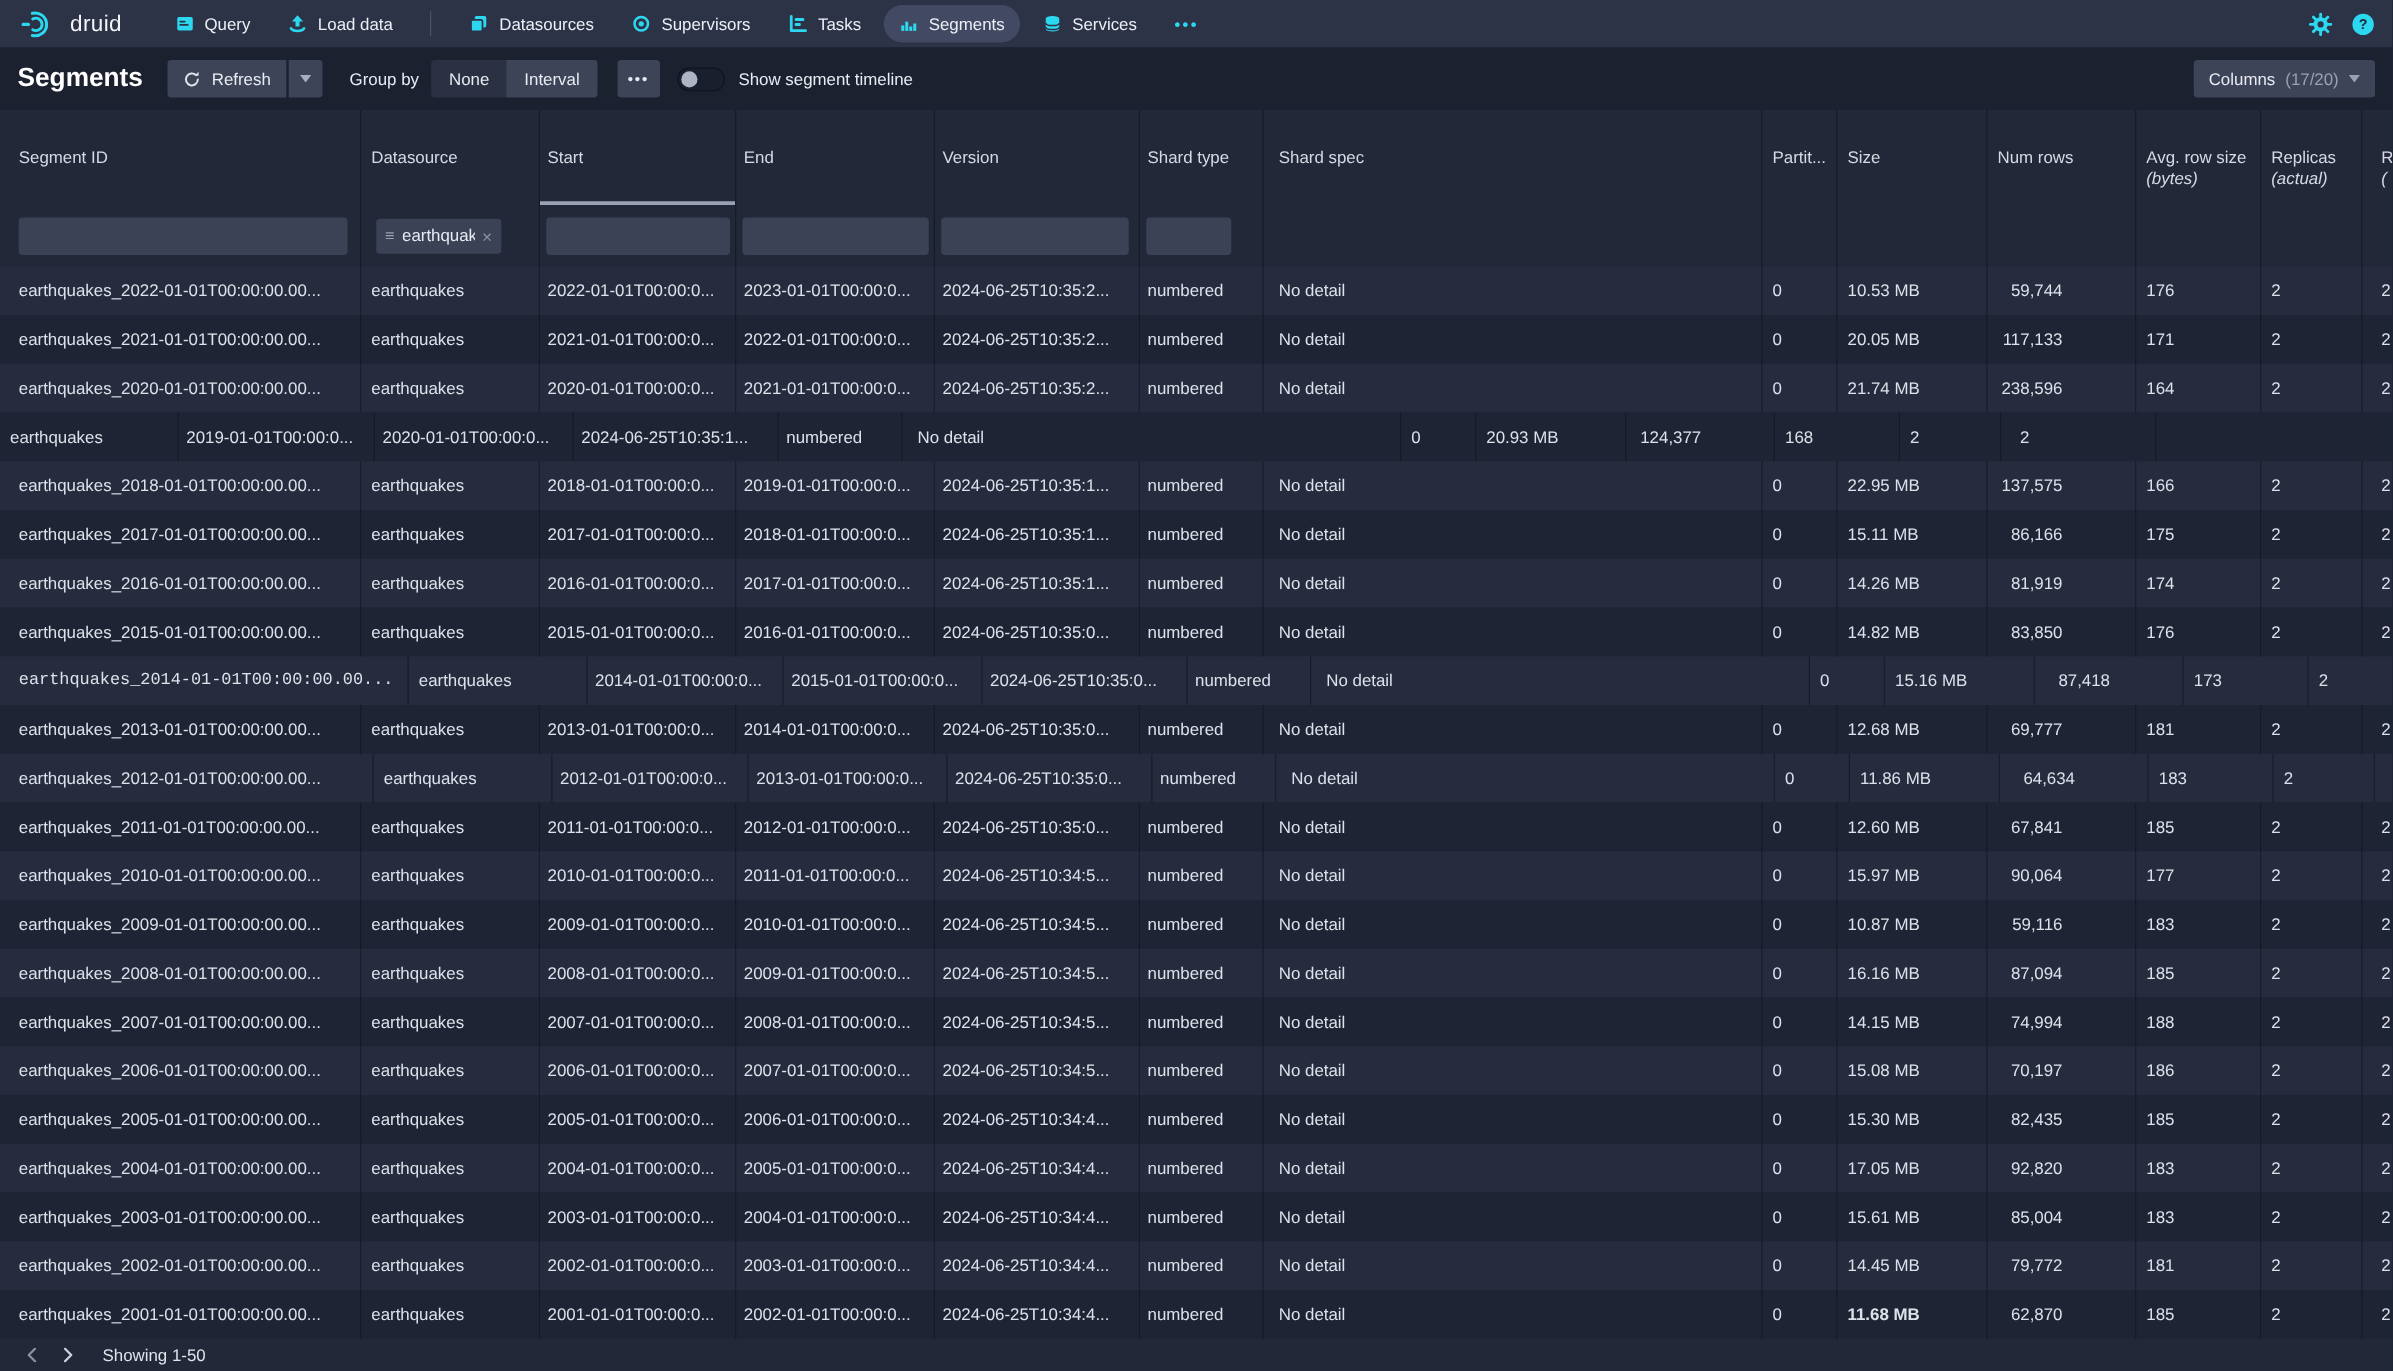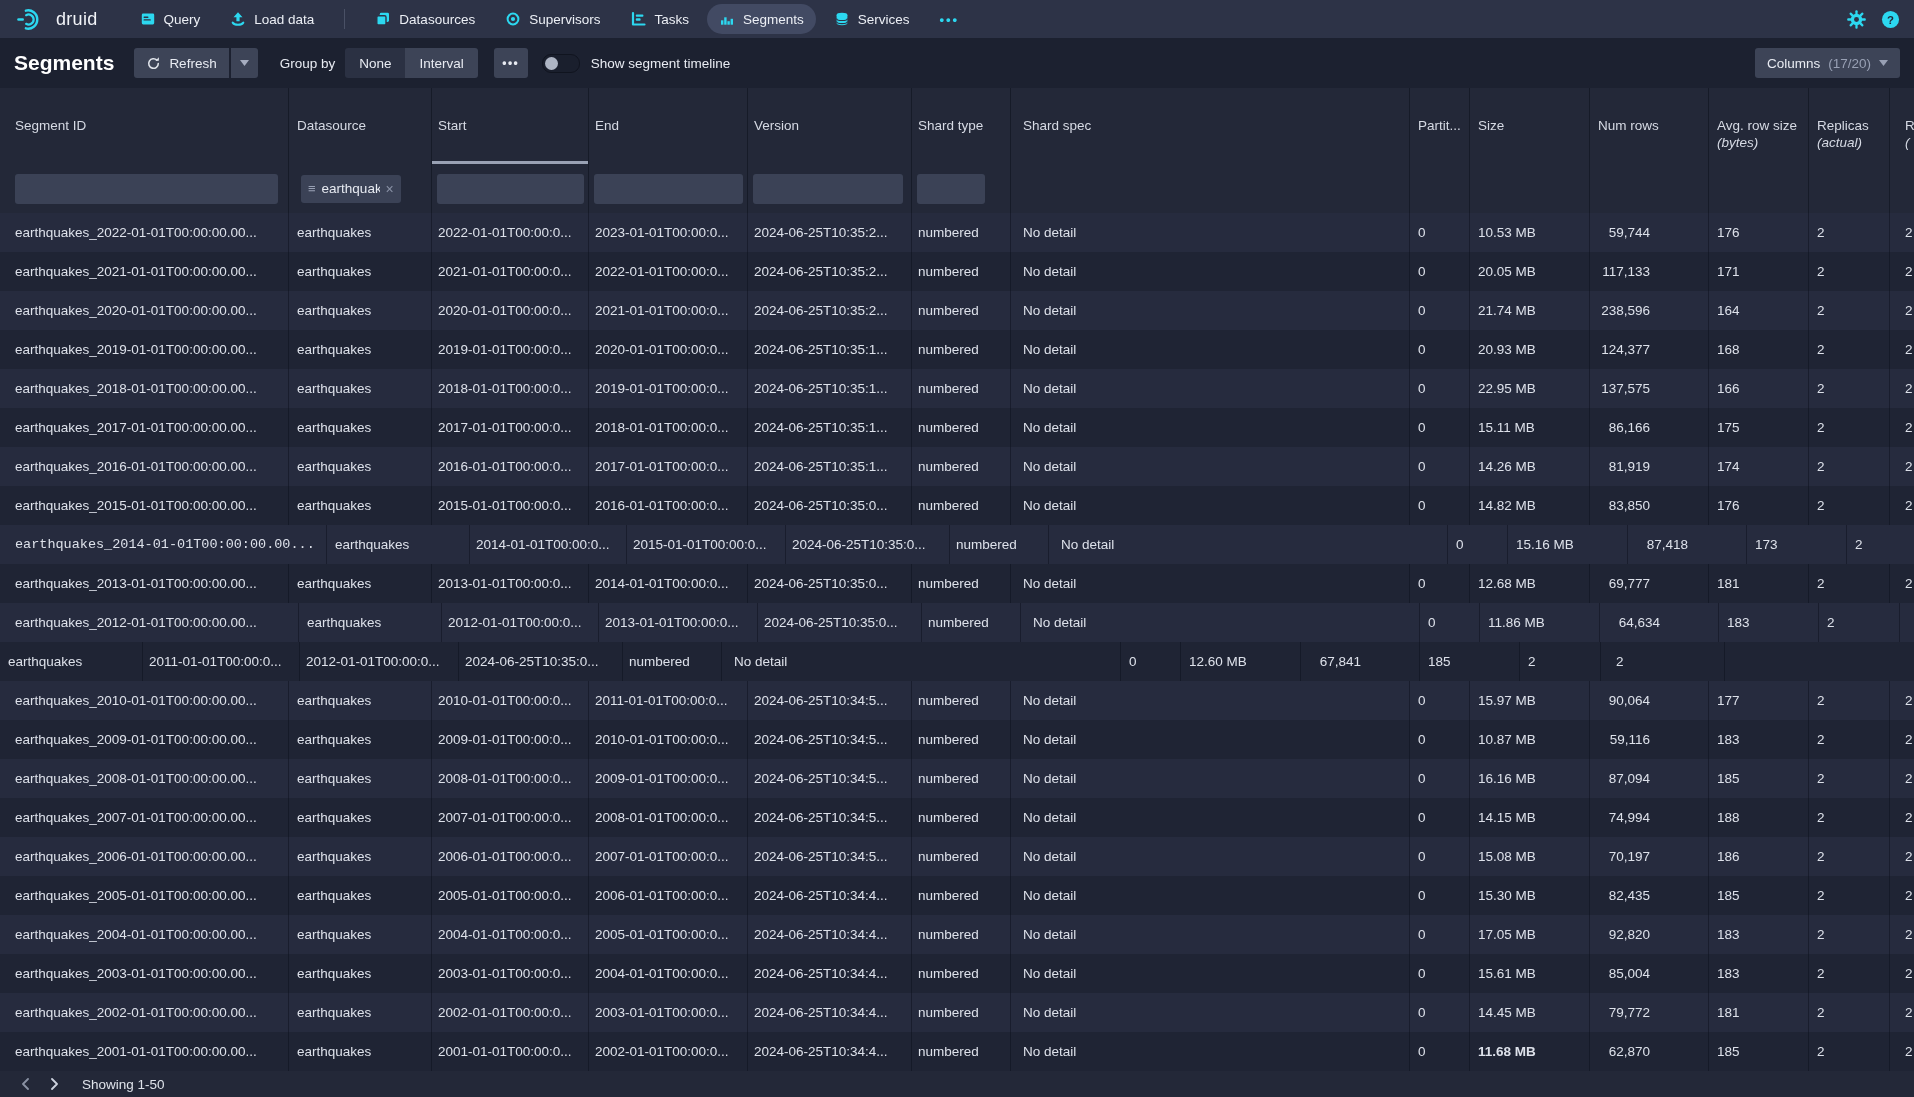--- a/index.html
+++ b/index.html
@@ -351,21 +351,20 @@
         <div class="tcell" style="width: 60px; padding-left: 8px;">0</div>
         <div class="tcell" style="width: 120px; padding-left: 8px;">21.74 MB</div>
         <div class="tcell" style="width: 119px; padding-left: 8px;">
           <span class="num-right">238,596</span>
         </div>
         <div class="tcell" style="width: 100px; padding-left: 8px;">164</div>
         <div class="tcell" style="width: 81px; padding-left: 8px;">2</div>
         <div class="tcell" style="width: 124px; padding-left: 15px;">2</div>
       </div>
       <div class="trow even">
-        <div class="tcell" style="width: 289px; padding-left: 15px;">earthquakes_2019-01-01T00:00:00.00...</div>
         <div class="tcell" style="width: 143px; padding-left: 8px;">earthquakes</div>
         <div class="tcell" style="width: 157px; padding-left: 6px;">2019-01-01T00:00:0...</div>
         <div class="tcell" style="width: 159px; padding-left: 6px;">2020-01-01T00:00:0...</div>
         <div class="tcell" style="width: 164px; padding-left: 6px;">2024-06-25T10:35:1...</div>
         <div class="tcell" style="width: 99px; padding-left: 6px;">numbered</div>
         <div class="tcell" style="width: 399px; padding-left: 12px;">No detail</div>
         <div class="tcell" style="width: 60px; padding-left: 8px;">0</div>
         <div class="tcell" style="width: 120px; padding-left: 8px;">20.93 MB</div>
         <div class="tcell" style="width: 119px; padding-left: 8px;">
           <span class="num-right">124,377</span>
@@ -487,20 +486,21 @@
         <div class="tcell" style="width: 60px; padding-left: 8px;">0</div>
         <div class="tcell" style="width: 120px; padding-left: 8px;">11.86 MB</div>
         <div class="tcell" style="width: 119px; padding-left: 8px;">
           <span class="num-right">64,634</span>
         </div>
         <div class="tcell" style="width: 100px; padding-left: 8px;">183</div>
         <div class="tcell" style="width: 81px; padding-left: 8px;">2</div>
         <div class="tcell" style="width: 124px; padding-left: 15px;">2</div>
       </div>
       <div class="trow even">
+        <div class="tcell" style="width: 289px; padding-left: 15px;">earthquakes_2011-01-01T00:00:00.00...</div>
         <div class="tcell" style="width: 143px; padding-left: 8px;">earthquakes</div>
         <div class="tcell" style="width: 157px; padding-left: 6px;">2011-01-01T00:00:0...</div>
         <div class="tcell" style="width: 159px; padding-left: 6px;">2012-01-01T00:00:0...</div>
         <div class="tcell" style="width: 164px; padding-left: 6px;">2024-06-25T10:35:0...</div>
         <div class="tcell" style="width: 99px; padding-left: 6px;">numbered</div>
         <div class="tcell" style="width: 399px; padding-left: 12px;">No detail</div>
         <div class="tcell" style="width: 60px; padding-left: 8px;">0</div>
         <div class="tcell" style="width: 120px; padding-left: 8px;">12.60 MB</div>
         <div class="tcell" style="width: 119px; padding-left: 8px;">
           <span class="num-right">67,841</span>

